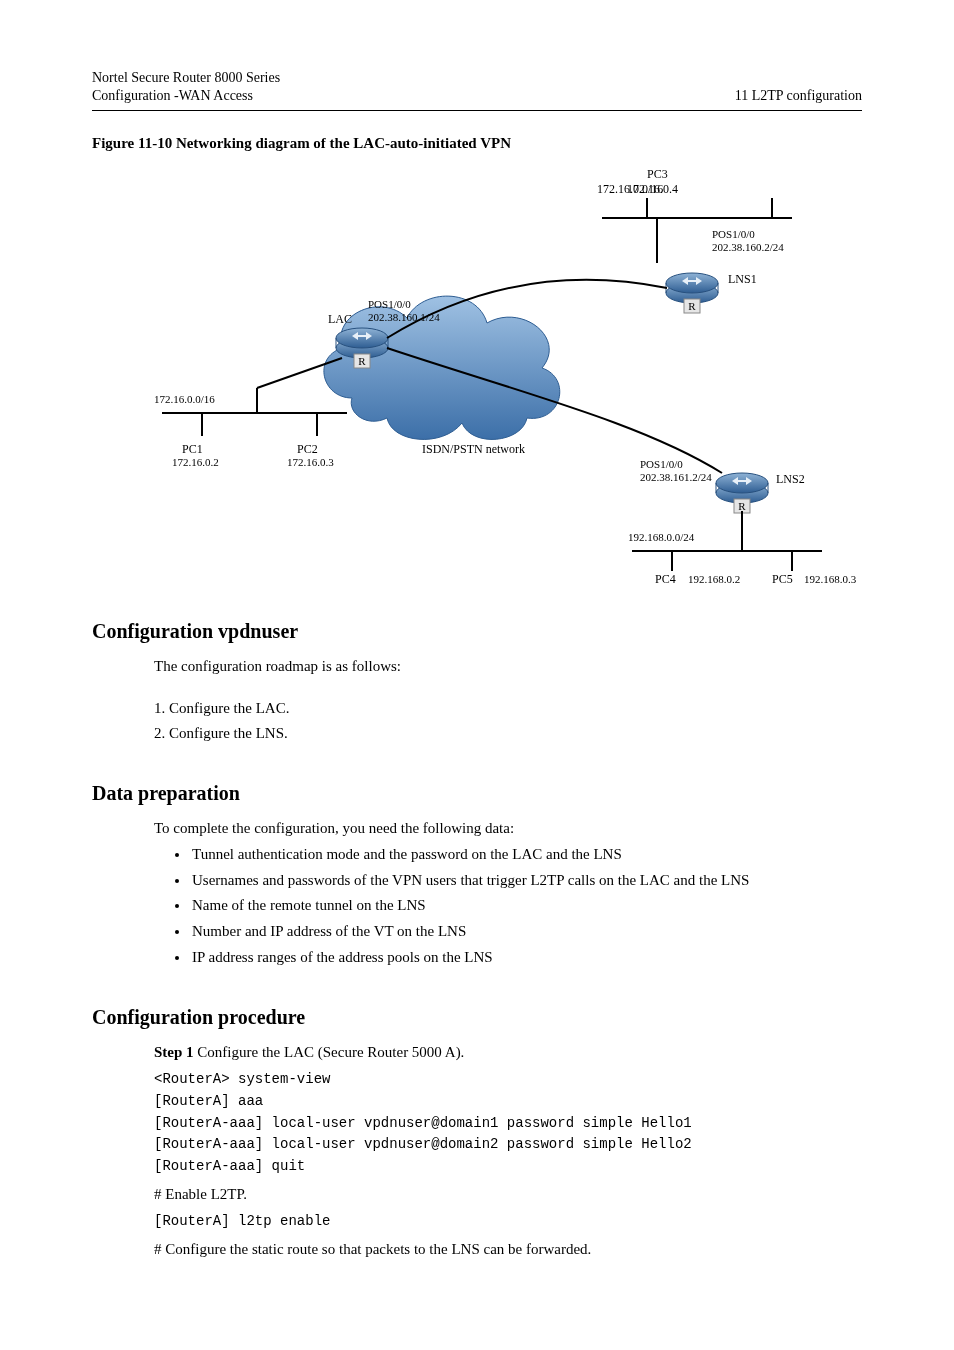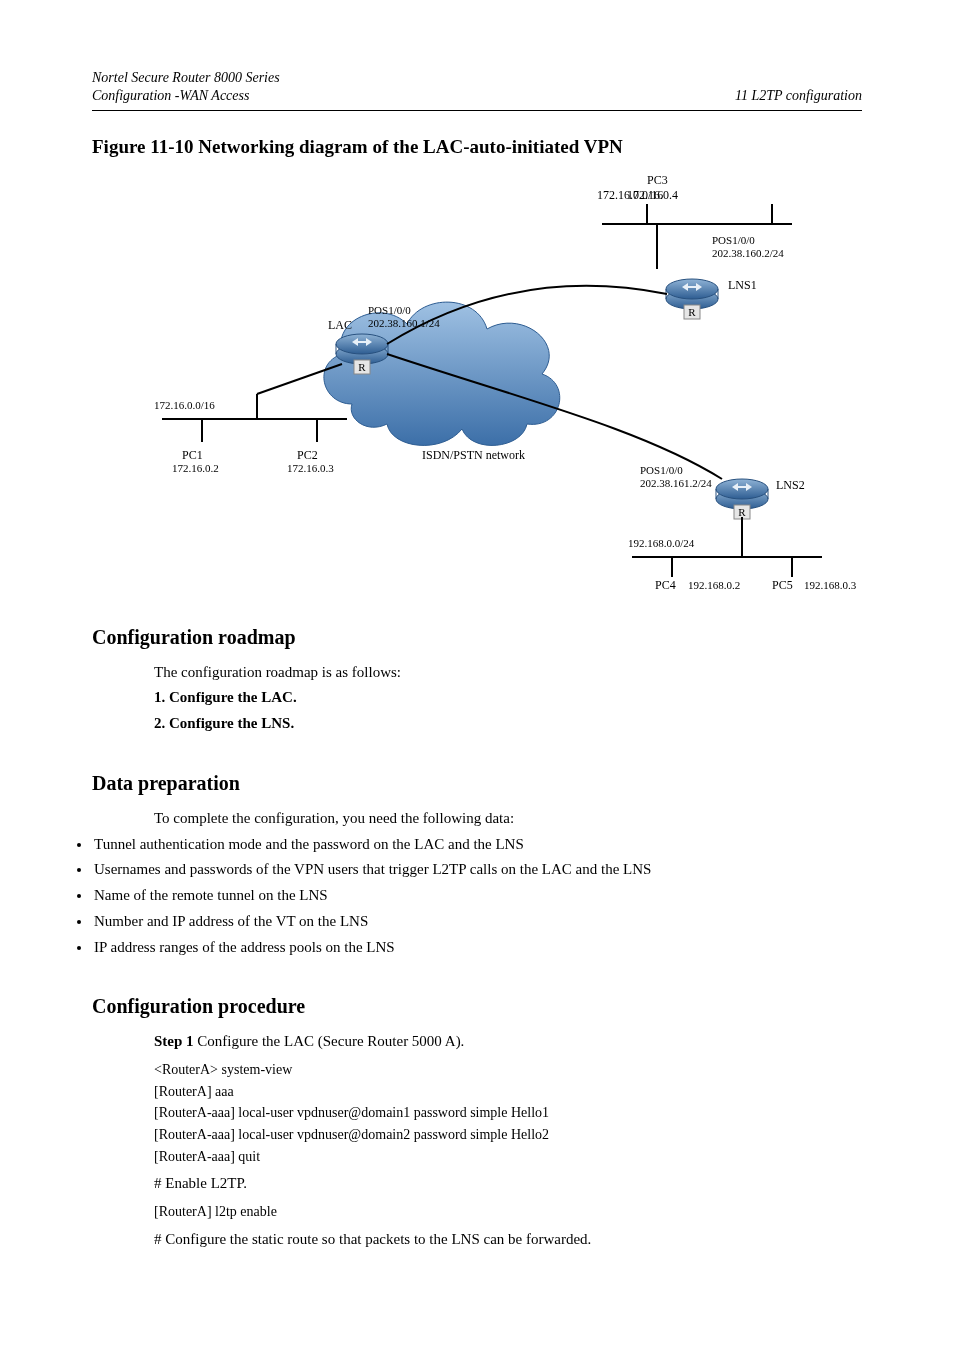--- a/index.html
+++ b/index.html
@@ -1,35 +1,35 @@
 <!DOCTYPE html>
 <html><head>
 <meta charset="utf-8">
 <style>
   * { box-sizing: border-box; margin: 0; padding: 0; }
   html, body { width: 954px; background: #fff; font-family: "Times New Roman", serif; color: #000; }
   .page { width: 954px; padding: 0; }
-  .header { display: flex; justify-content: space-between; align-items: flex-end; padding: 70px 92px 6px 92px; font-size: 14px; color: #000; font-style: italic; }
+  .header { display: flex; justify-content: space-between; align-items: flex-end; padding: 70px 92px 6px 92px; font-size: 14px; color: #000; }
   .header-left { text-align: left; }
   .header-right { }
   .header-line2 { display: block; margin-top: 2px; }
   .hr-top { border: none; border-top: 1.2px solid #000; margin: 0 92px; }
   .content { padding: 0 92px; font-size: 15px; line-height: 1.45; }
-  .figure-caption { margin-top: 22px; font-weight: bold; font-size: 19px; }
+  .figure-caption { margin-top: 22px; font-weight: bold; font-size: 15px; }
   .figure-box { margin: 8px 0 0 0; }
   svg.fig { display: block; }
   h3.section { font-family: "Book Antiqua","Palatino Linotype",Palatino,Georgia,serif; font-weight: bold; font-size: 20px; margin-top: 34px; margin-bottom: 10px; }
   .body-text { font-size: 15px; margin: 6px 0 0 62px; }
-  .step-list { margin: 4px 0 0 62px; font-weight: bold; }
+  .step-list { margin: 20px 0 0 62px; }
   .step-line { font-size: 15px; margin: 4px 0; }
-  ul.data-list { list-style: disc; padding: 0; }
+  ul.data-list { list-style: disc; margin-left: 98px; padding: 0; }
   ul.data-list li { font-size: 15px; margin: 4px 0; padding-left: 2px; }
   .proc-step { margin: 6px 0 0 62px; }
   .proc-step .step-label { font-weight: bold; margin-top: 12px; }
-  .code-block { font-family: Liberation Serif, serif; font-size: 14px; margin: 6px 0 0 62px; white-space: pre; line-height: 1.55; }
+  .code-block { font-family: Liberation Mono, monospace; font-size: 14px; margin: 6px 0 0 62px; white-space: pre; line-height: 1.55; }
 </style>
 </head>
 <body>
 <div class="page">
 
 <div class="header">
   <div class="header-left">
     <span>Nortel Secure Router 8000 Series</span>
     <span class="header-line2">Configuration -WAN Access</span>
   </div>
@@ -133,21 +133,21 @@
       <line x1="580" y1="388" x2="580" y2="408" stroke="#000" stroke-width="2"></line>
       <line x1="700" y1="388" x2="700" y2="408" stroke="#000" stroke-width="2"></line>
       <text x="536" y="378" font-size="11">192.168.0.0/24</text>
       <text x="563" y="420" font-size="12">PC4</text>
       <text x="596" y="420" font-size="11">192.168.0.2</text>
       <text x="680" y="420" font-size="12">PC5</text>
       <text x="712" y="420" font-size="11">192.168.0.3</text>
     </svg>
   </div>
 
-  <h3 class="section">Configuration roadmap</h3>
+  <h3 class="section">Configuration vpdnuser</h3>
   <div class="body-text">The configuration roadmap is as follows:</div>
   <div class="step-list">
     <div class="step-line">1.    Configure the LAC.</div>
     <div class="step-line">2.    Configure the LNS.</div>
   </div>
 
   <h3 class="section">Data preparation</h3>
   <div class="body-text">To complete the configuration, you need the following data:</div>
   <ul class="data-list">
     <li>Tunnel authentication mode and the password on the LAC and the LNS</li>

